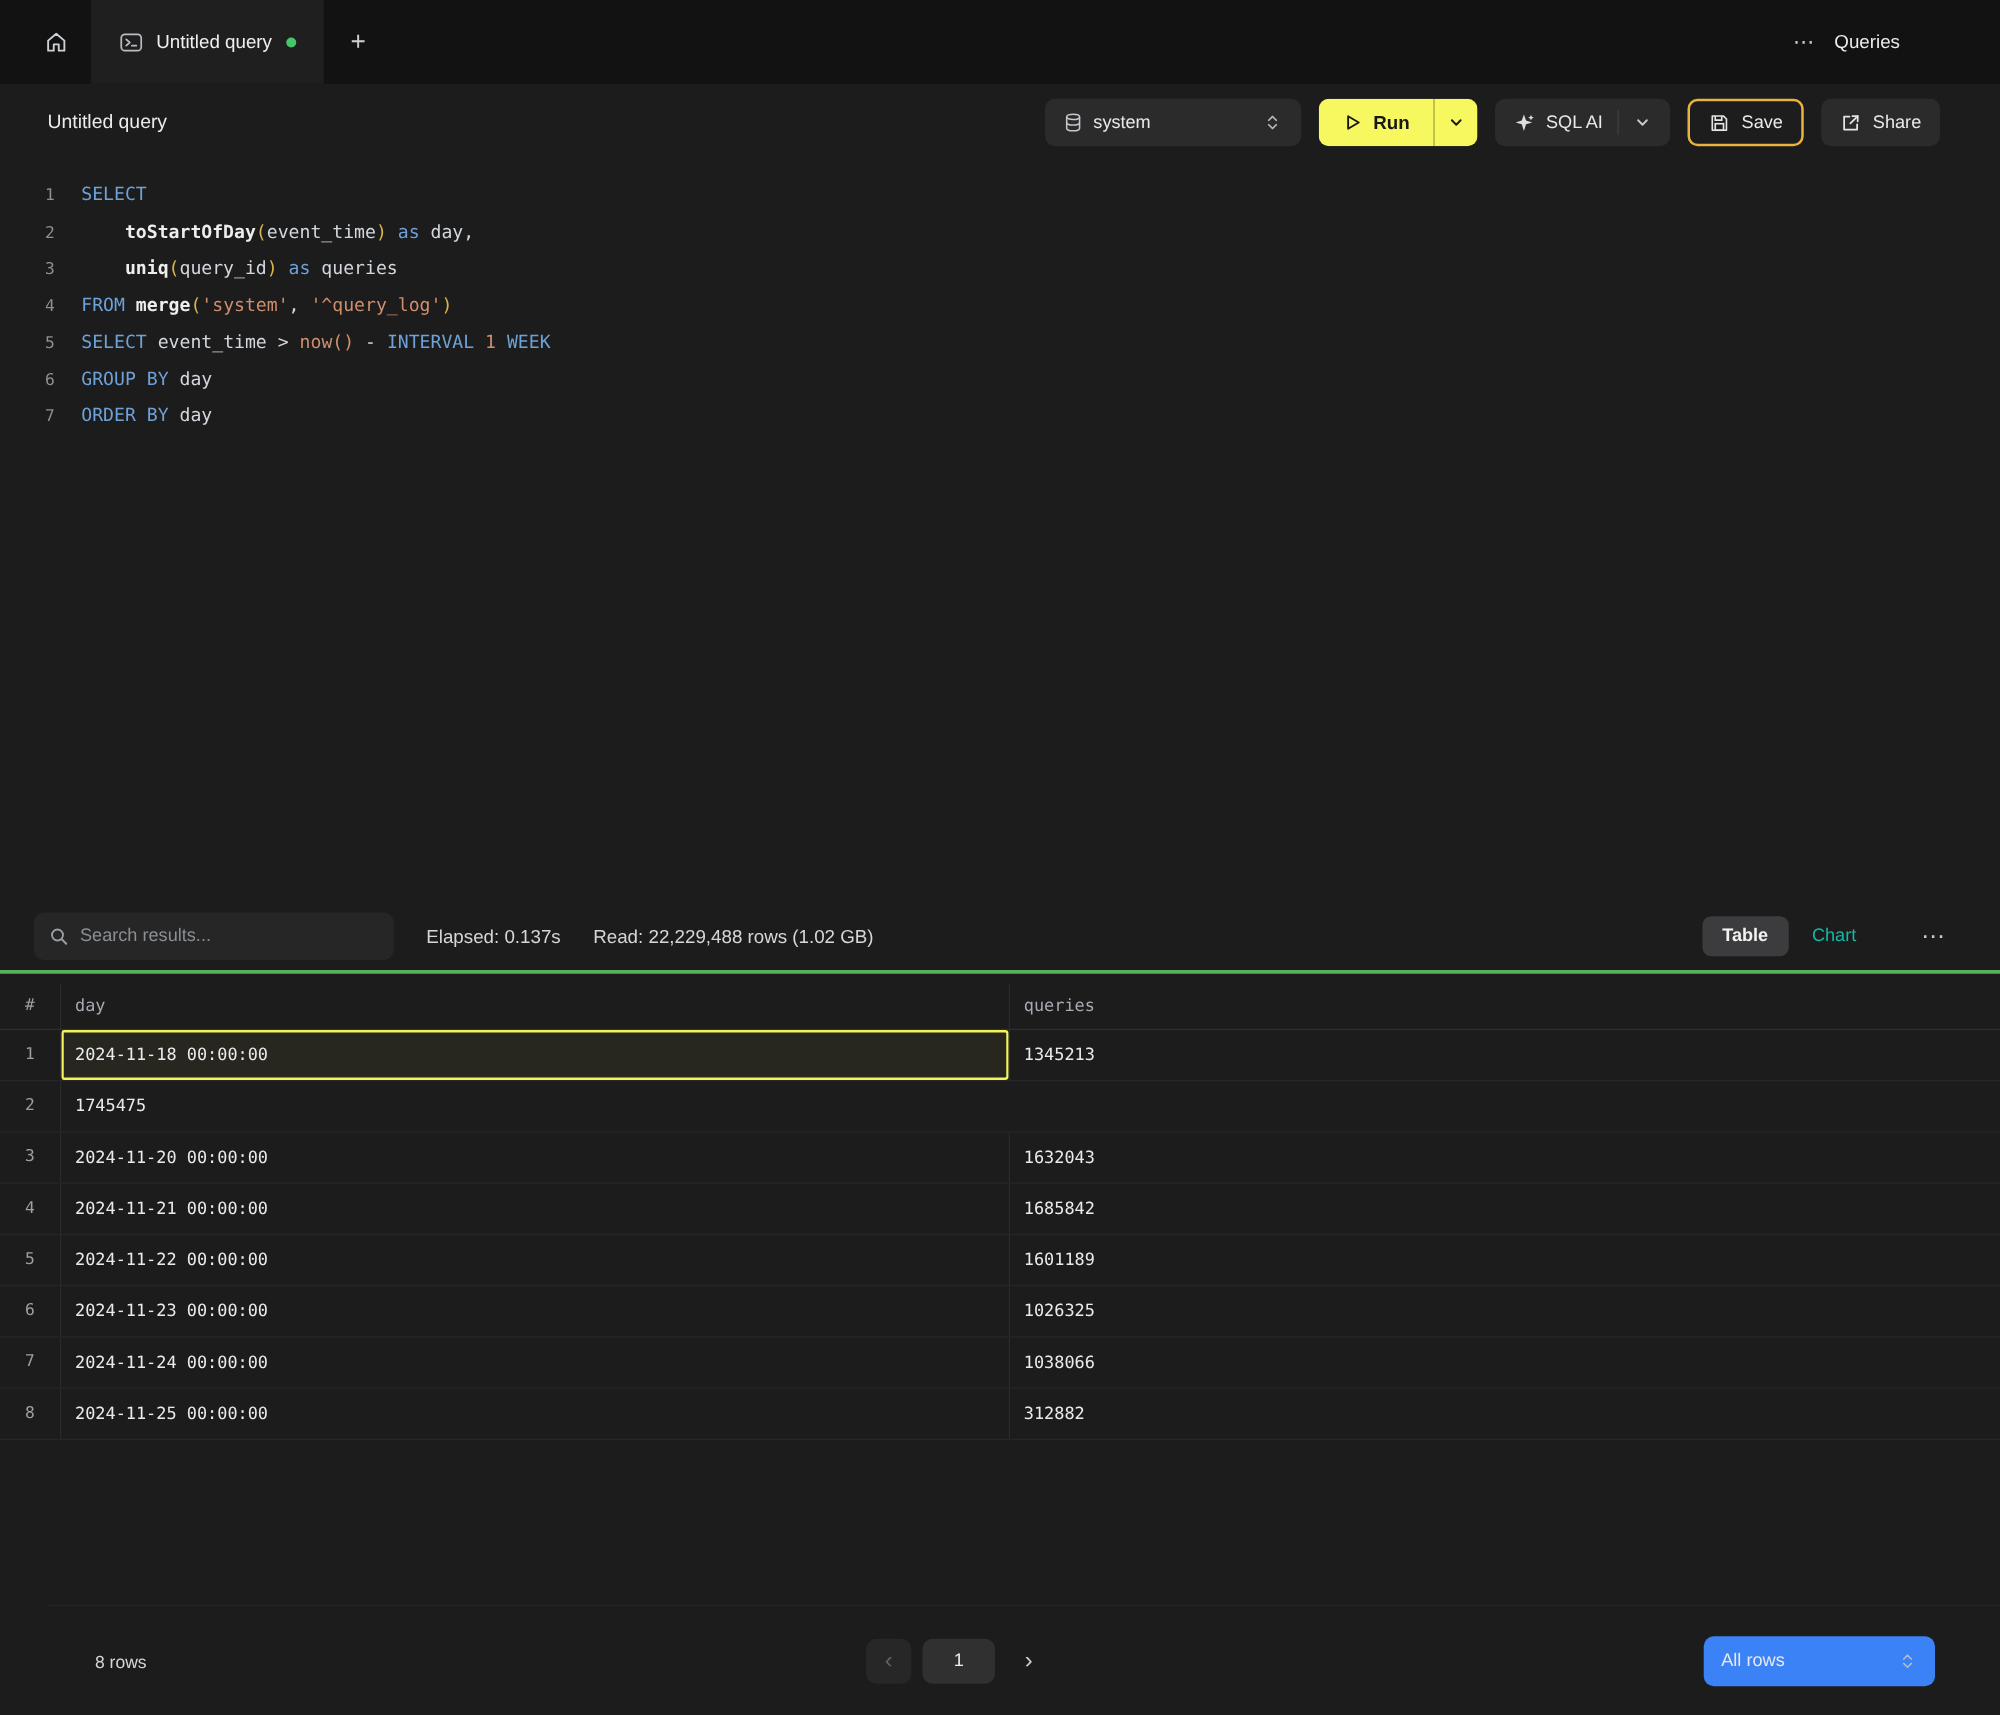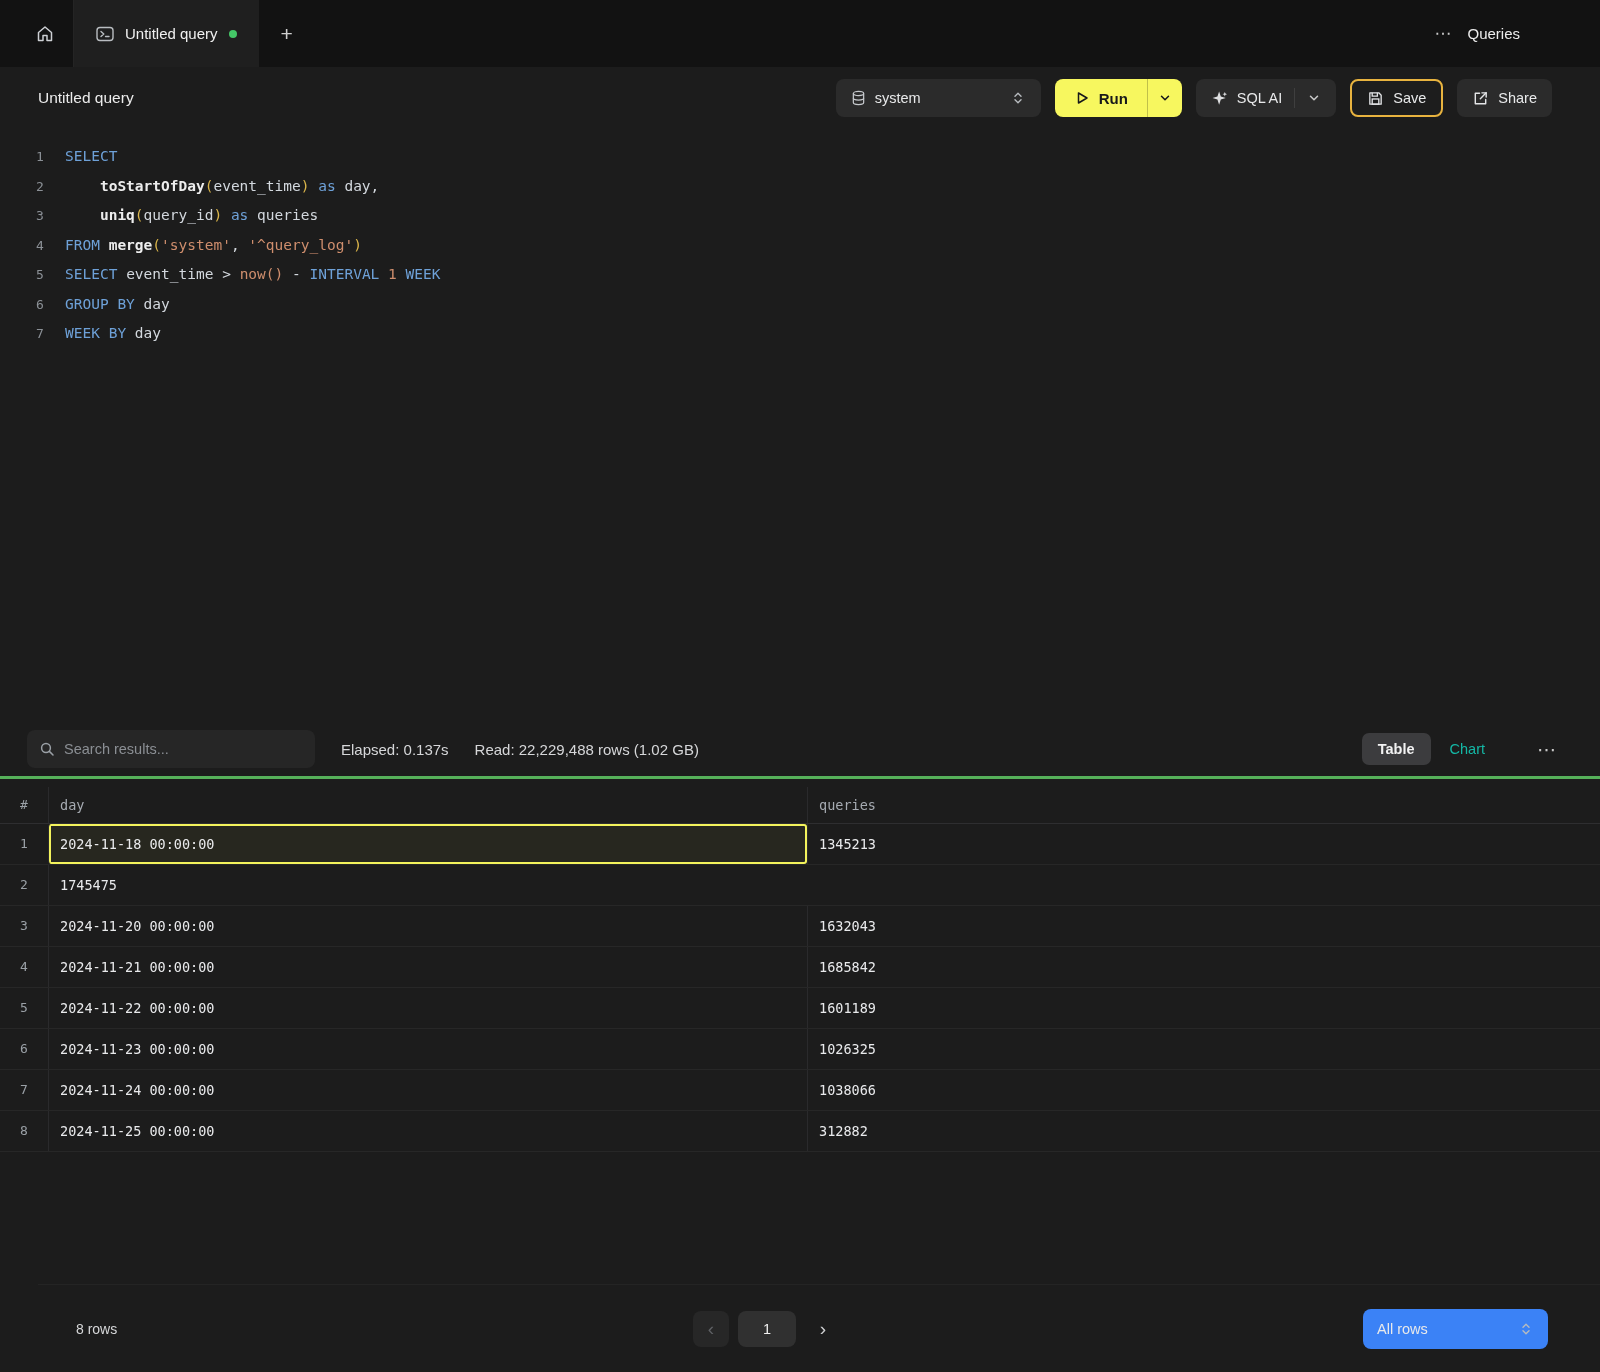--- a/index.html
+++ b/index.html
@@ -258,21 +258,21 @@
         <div class="code-line">
           <span class="ln">5</span>
           <span class="code-content"><span class="tk-kw">SELECT</span><span class="tk-pl"> </span><span class="tk-id">event_time</span><span class="tk-pl"> &gt; </span><span class="tk-str">now()</span><span class="tk-pl"> - </span><span class="tk-kw">INTERVAL</span><span class="tk-pl"> </span><span class="tk-num">1</span><span class="tk-pl"> </span><span class="tk-kw">WEEK</span></span>
         </div>
         <div class="code-line">
           <span class="ln">6</span>
           <span class="code-content"><span class="tk-kw">GROUP BY</span><span class="tk-pl"> </span><span class="tk-id">day</span></span>
         </div>
         <div class="code-line">
           <span class="ln">7</span>
-          <span class="code-content"><span class="tk-kw">WEEK BY</span><span class="tk-pl"> </span><span class="tk-id">day</span></span>
+          <span class="code-content"><span class="tk-kw">ORDER BY</span><span class="tk-pl"> </span><span class="tk-id">day</span></span>
         </div>
       </div>
   </section>
 
   <section class="results-toolbar">
     <div class="search">
       <svg width="16" height="16" viewBox="0 0 16 16">
           <circle cx="7" cy="7" r="4.4" fill="none" stroke="#9aa0a6" stroke-width="1.5"></circle>
           <path d="M10.4 10.4 L14 14" stroke="#9aa0a6" stroke-width="1.5" stroke-linecap="round"></path>
         </svg>

